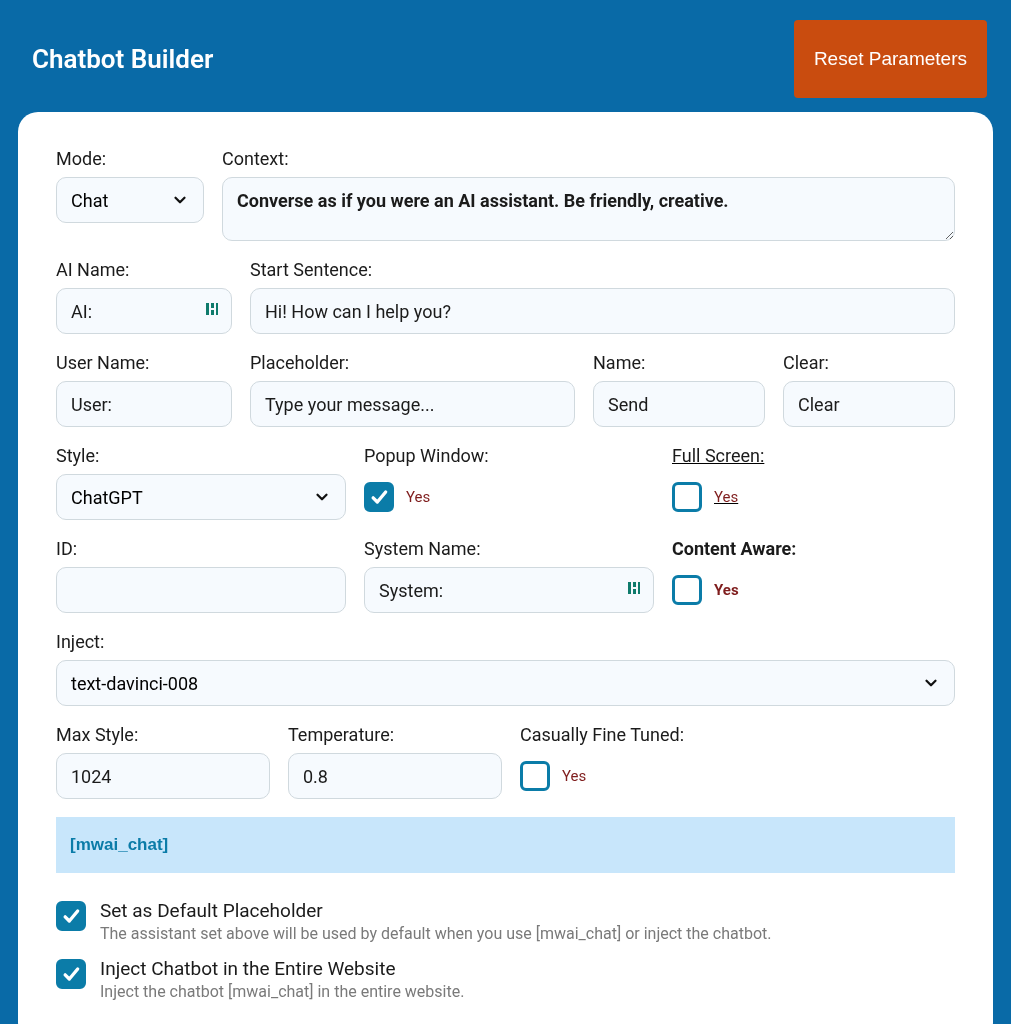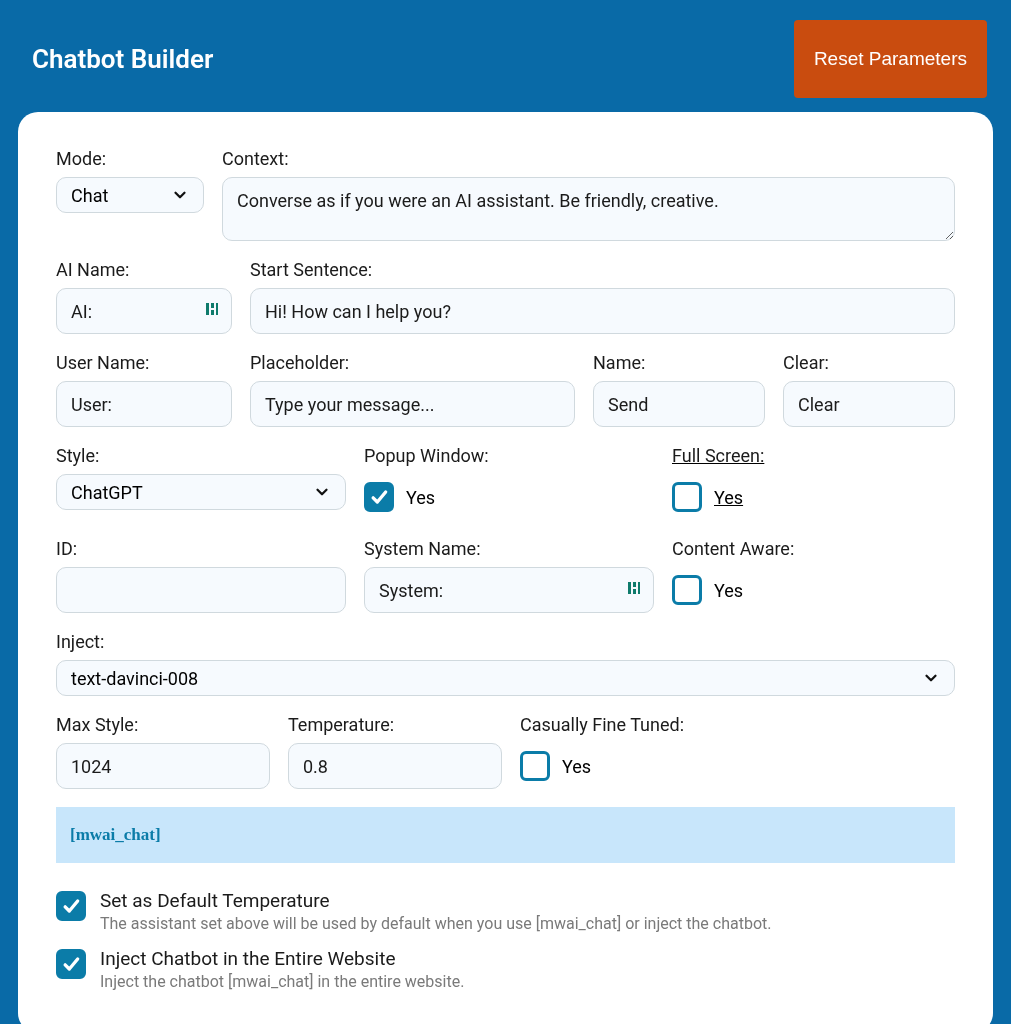--- a/index.html
+++ b/index.html
@@ -57,27 +57,28 @@
     border:1px solid #d0d9de;
     border-radius:10px;
     padding:10px 14px;
     height:46px;
     outline:none;
   }
   .textarea {
     height:64px;
     resize:both;
     padding-top:12px;
+    font-weight:bold;
   }
   .select-wrap {
     position:relative;
     background:#f6fafe;
     border:1px solid #d0d9de;
     border-radius:10px;
-    height:36px;
+    height:46px;
     display:flex;
     align-items:center;
     padding:0 40px 0 14px;
     font-size:18px;
     cursor:pointer;
   }
   .chev {
     position:absolute;
     right:14px;
     top:50%;
@@ -106,28 +107,28 @@
     display:flex;align-items:center;justify-content:center;
     cursor:pointer;
     flex-shrink:0;
   }
   .cbox.checked {
     background:#0b7ca8;
     border-color:#0b7ca8;
   }
   .cbox svg { display:block; }
   .cbox-label {
-    font-size:18px;
-    color:#000000;
+    font-size:15px;
+    color:#7f1d1d;
   }
   .shortcode-box {
     background:#c8e6fb;
     border-radius:0px;
     padding:18px 14px;
-    font-family: Liberation Serif, serif;
+    font-family: Liberation Sans, sans-serif;
     color:#0b7ca8;
     font-weight:700;
     font-size:17px;
     margin-top:18px;
   }
   .bottom-opts { margin-top:26px; }
   .opt-row { display:flex; gap:14px; align-items:flex-start; margin-bottom:14px; }
   .opt-title { font-size:19px; color:#1b1b1b; font-weight:400; margin-bottom:2px; }
   .opt-sub { font-size:16px; color:#7a7a7a; }
   ::placeholder { color:#6b7074; }
@@ -245,21 +246,21 @@
           <span class="trail-icon">
             <svg viewBox="0 0 16 16" width="16" height="16" fill="#0f7b6c">
                 <rect x="2" y="2" width="3" height="12"></rect>
                 <rect x="7" y="2" width="3" height="5"></rect>
                 <rect x="7" y="9" width="3" height="5"></rect>
                 <rect x="12" y="2" width="2" height="12"></rect>
               </svg>
           </span>
         </div>
       </div>
-      <div class="col" style="flex:1;">
+      <div class="col" style="flex:1;font-weight:bold;">
         <div class="label">Content Aware:</div>
         <div class="checkbox-row">
           <div class="cbox"></div>
           <div class="cbox-label">Yes</div>
         </div>
       </div>
     </div>
 
     <div class="row">
       <div class="col" style="flex:1;">
@@ -296,21 +297,21 @@
     <div class="shortcode-box">[mwai_chat]</div>
 
     <div class="bottom-opts">
       <div class="opt-row">
         <div class="cbox checked" style="margin-top:2px;">
           <svg viewBox="0 0 24 24" width="20" height="20" fill="none" stroke="#fff" stroke-width="4" stroke-linecap="round" stroke-linejoin="round">
               <polyline points="5 13 10 18 20 6"></polyline>
             </svg>
         </div>
         <div>
-          <div class="opt-title">Set as Default Temperature</div>
+          <div class="opt-title">Set as Default Placeholder</div>
           <div class="opt-sub">The assistant set above will be used by default when you use [mwai_chat] or inject the chatbot.</div>
         </div>
       </div>
       <div class="opt-row">
         <div class="cbox checked" style="margin-top:2px;">
           <svg viewBox="0 0 24 24" width="20" height="20" fill="none" stroke="#fff" stroke-width="4" stroke-linecap="round" stroke-linejoin="round">
               <polyline points="5 13 10 18 20 6"></polyline>
             </svg>
         </div>
         <div>

